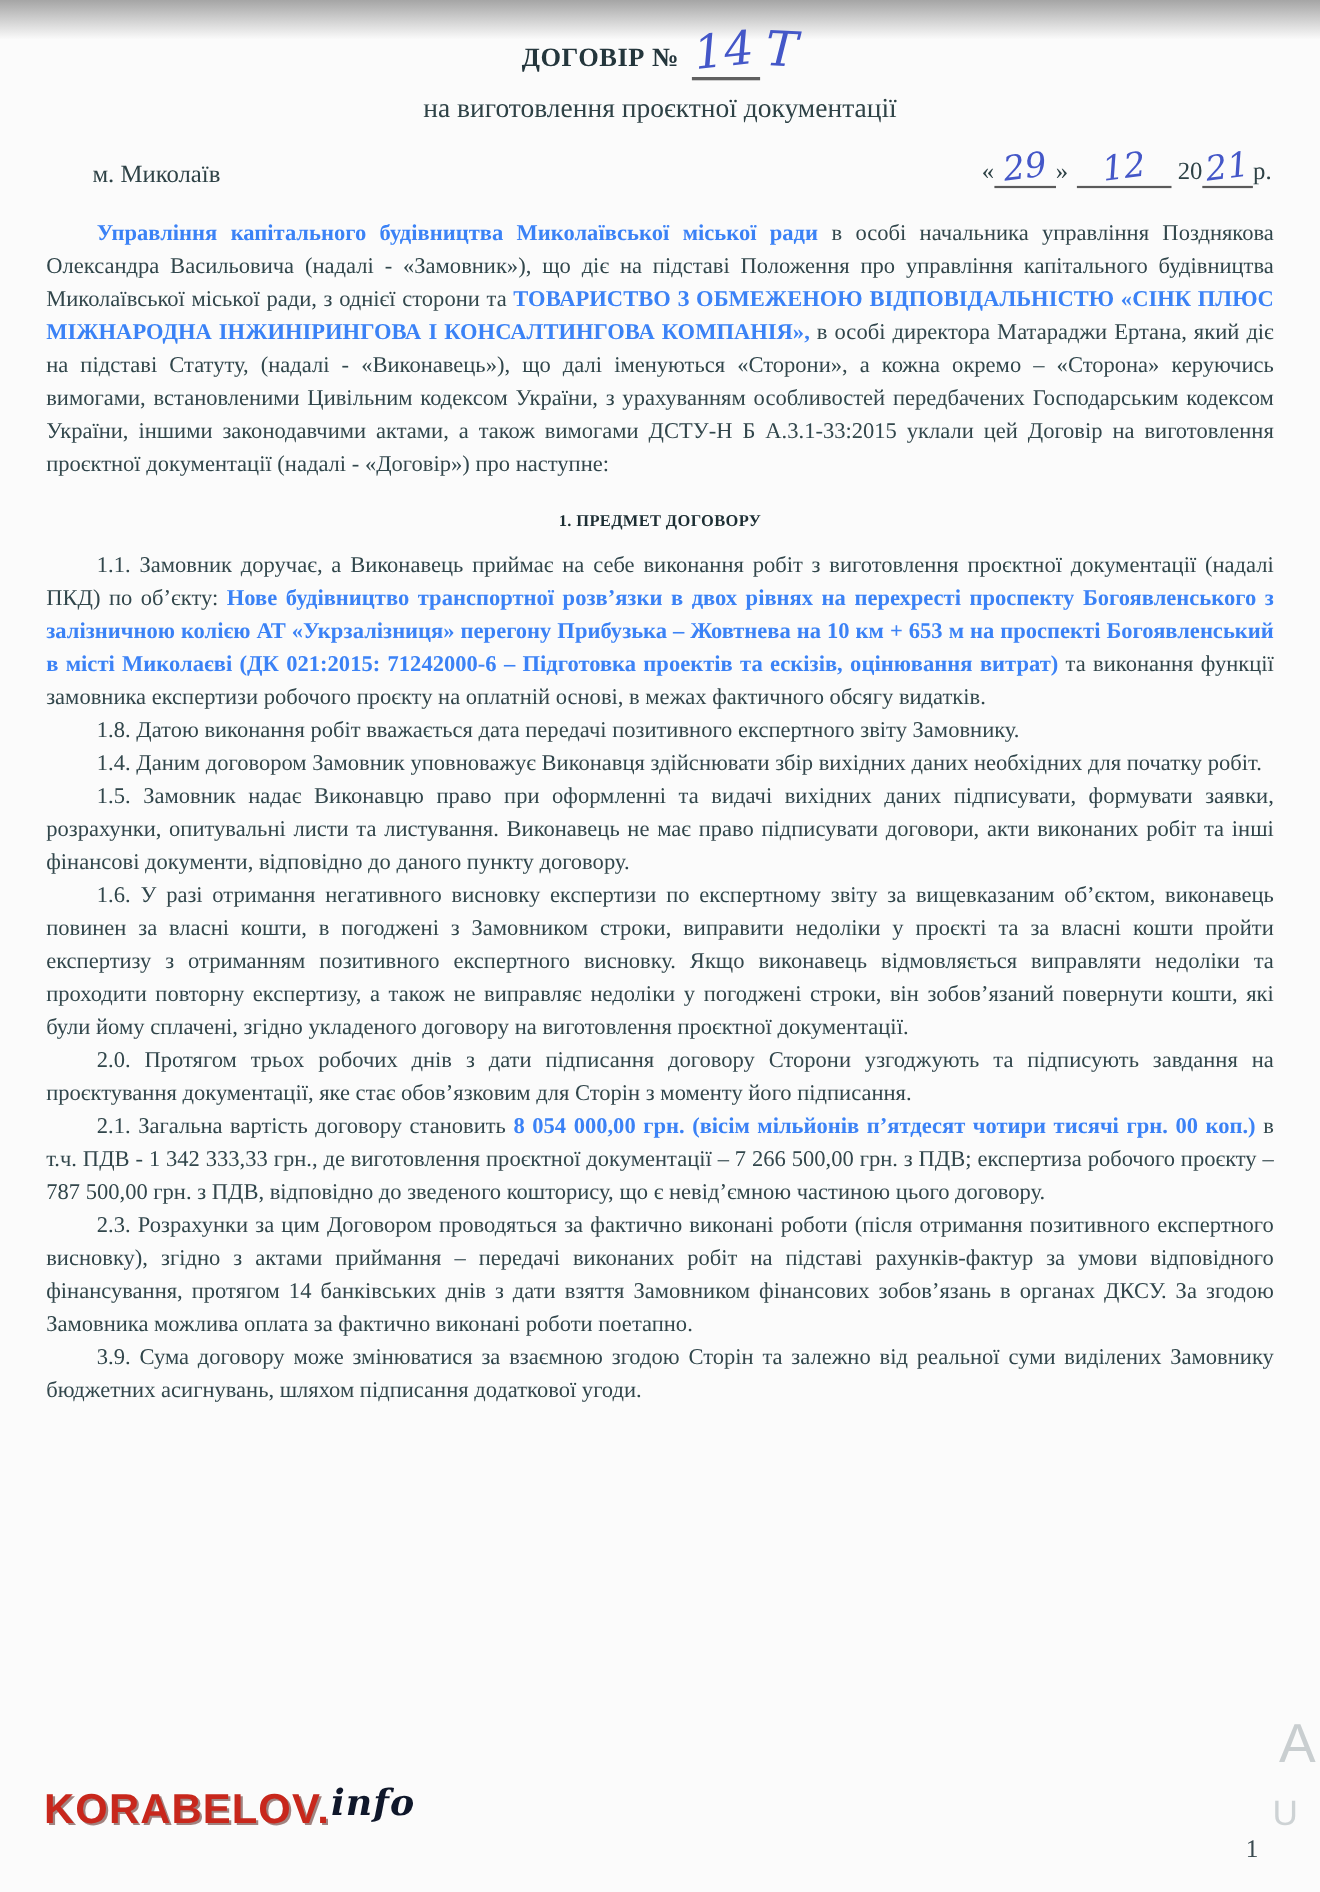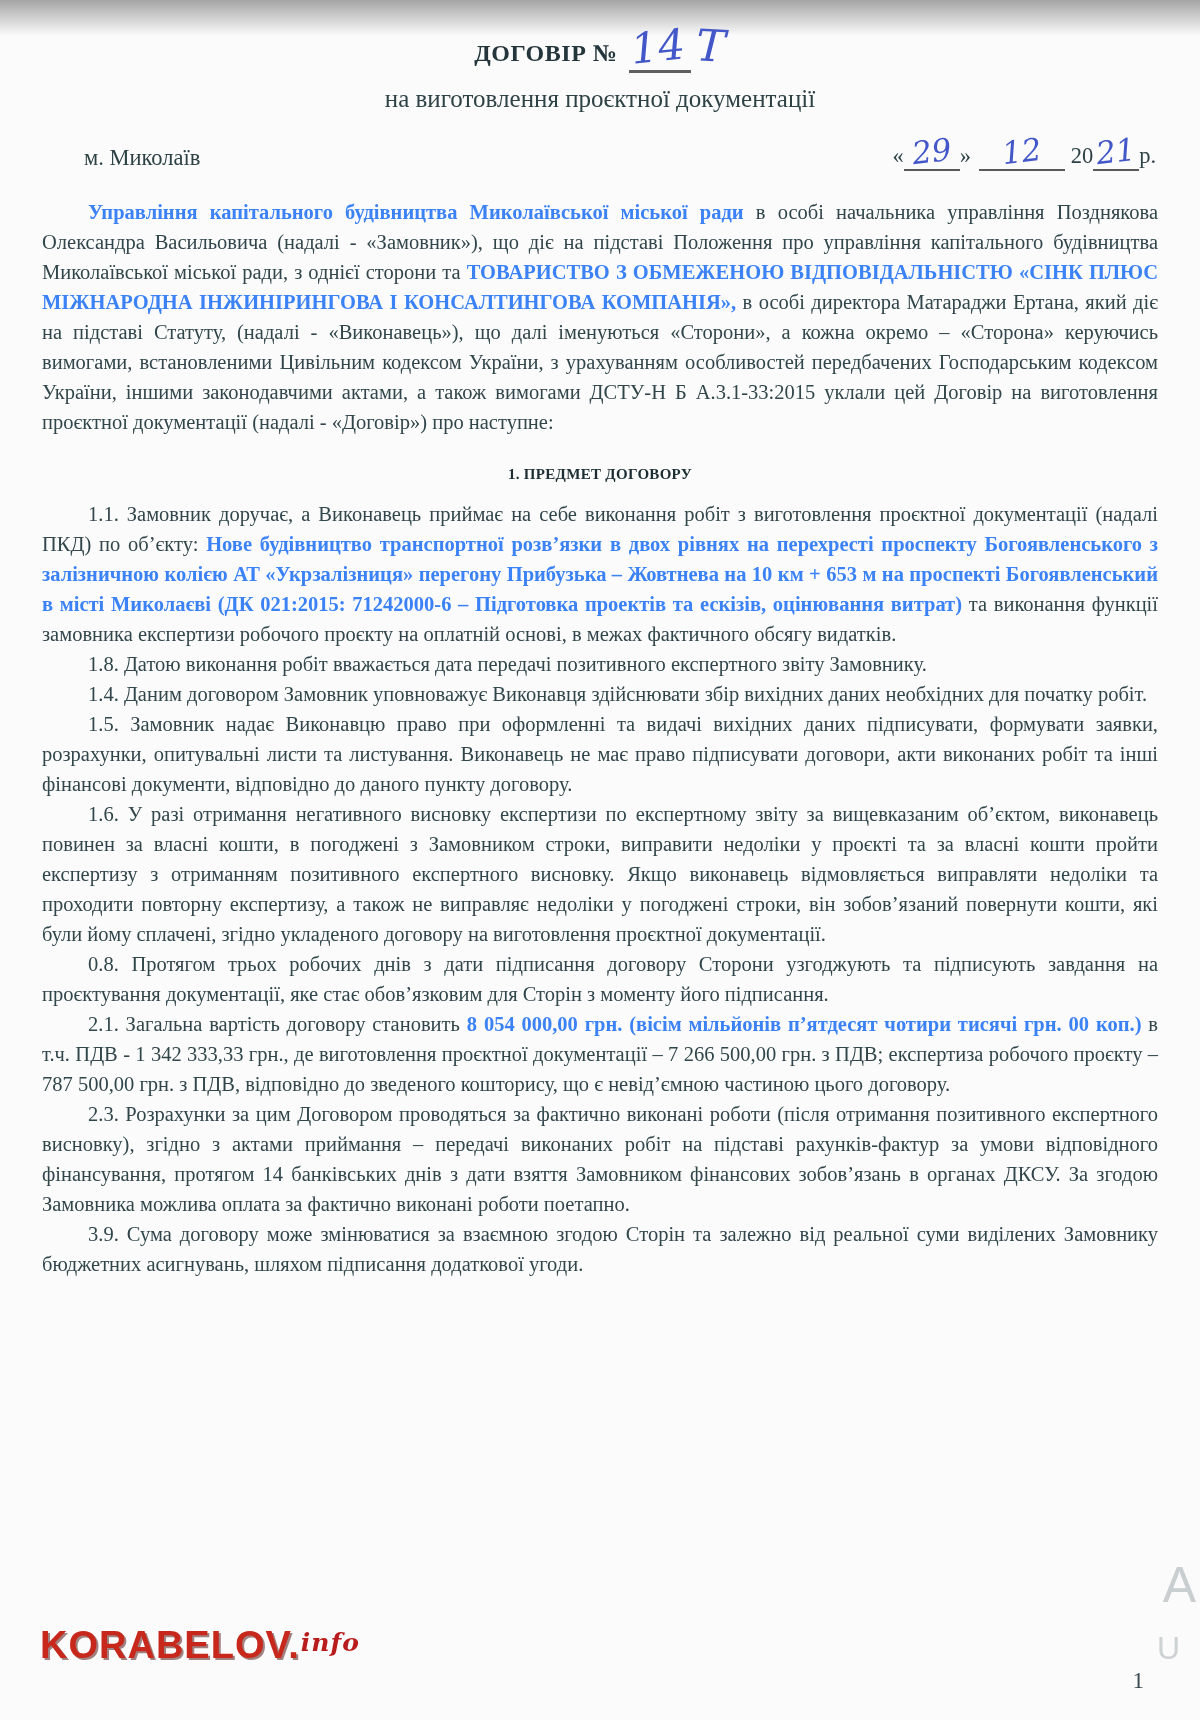--- a/index.html
+++ b/index.html
@@ -25,22 +25,22 @@
 
   
   .body{margin:26px 42px 0 42px;text-align:justify;font-size:20.5px;line-height:30px;color:#31464b;}
   .para{margin:0;text-indent:46px;}
   .b{font-weight:bold;color:#3b82f6;}
   .heading{text-align:center;font-weight:bold;font-size:15px;color:#1c2e33;margin:22px 0 10px;text-indent:0;letter-spacing:.3px;}
 
   
   .logo{position:absolute;left:40px;top:1624px;font-family:"Liberation Sans",sans-serif;font-weight:bold;
         font-size:38px;color:#c8271c;letter-spacing:1px;text-shadow:2px 2px 0 rgba(70,12,6,.5);}
-  .logo-info{font-family:"DejaVu Serif",serif;font-style:italic;font-weight:bold;font-size:25px;
-        color:#b91c1c;text-shadow:none;position:relative;top:-7px;margin-left:1px;}
+  .logo-info{font-family:"DejaVu Serif",serif;font-style:italic;font-weight:bold;font-size:33px;
+        color:#0f172a;text-shadow:none;position:relative;top:-7px;margin-left:1px;}
   .page-num{position:absolute;right:56px;top:1668px;font-size:23px;color:#3a4a50;}
   .artifact-a{position:absolute;right:4px;top:1556px;font-size:50px;color:#c9ced0;font-family:"Liberation Sans",sans-serif;}
   .artifact-u{position:absolute;right:20px;top:1630px;font-size:32px;color:#cdd2d4;font-family:"Liberation Sans",sans-serif;}
 </style>
 </head>
 <body>
 
 <div class="page">
   <div class="top-shade"></div>
 
@@ -59,21 +59,21 @@
   </div>
 
   <div class="body">
       <p class="para"><span class="b">Управління капітального будівництва Миколаївської міської ради</span><span> в особі начальника управління Позднякова Олександра Васильовича (надалі - «Замовник»), що діє на підставі Положення про управління капітального будівництва Миколаївської міської ради, з однієї сторони та </span><span class="b">ТОВАРИСТВО З ОБМЕЖЕНОЮ ВІДПОВІДАЛЬНІСТЮ «СІНК ПЛЮС МІЖНАРОДНА ІНЖИНІРИНГОВА І КОНСАЛТИНГОВА КОМПАНІЯ»,</span><span> в особі директора Матараджи Ертана, який діє на підставі Статуту, (надалі - «Виконавець»), що далі іменуються «Сторони», а кожна окремо – «Сторона» керуючись вимогами, встановленими Цивільним кодексом України, з урахуванням особливостей передбачених Господарським кодексом України, іншими законодавчими актами, а також вимогами ДСТУ-Н Б А.3.1-33:2015 уклали цей Договір на виготовлення проєктної документації (надалі - «Договір») про наступне:</span></p>
       <div class="heading">1. ПРЕДМЕТ ДОГОВОРУ</div>
       <p class="para"><span>1.1. Замовник доручає, а Виконавець приймає на себе виконання робіт з виготовлення проєктної документації (надалі ПКД) по об’єкту: </span><span class="b">Нове будівництво транспортної розв’язки в двох рівнях на перехресті проспекту Богоявленського з залізничною колією АТ «Укрзалізниця» перегону Прибузька – Жовтнева на 10 км + 653 м на проспекті Богоявленський в місті Миколаєві (ДК 021:2015: 71242000-6 – Підготовка проектів та ескізів, оцінювання витрат)</span><span> та виконання функції замовника експертизи робочого проєкту на оплатній основі, в межах фактичного обсягу видатків.</span></p>
       <p class="para"><span>1.8. Датою виконання робіт вважається дата передачі позитивного експертного звіту Замовнику.</span></p>
       <p class="para"><span>1.4. Даним договором Замовник уповноважує Виконавця здійснювати збір вихідних даних необхідних для початку робіт.</span></p>
       <p class="para"><span>1.5. Замовник надає Виконавцю право при оформленні та видачі вихідних даних підписувати, формувати заявки, розрахунки, опитувальні листи та листування. Виконавець не має право підписувати договори, акти виконаних робіт та інші фінансові документи, відповідно до даного пункту договору.</span></p>
       <p class="para"><span>1.6. У разі отримання негативного висновку експертизи по експертному звіту за вищевказаним об’єктом, виконавець повинен за власні кошти, в погоджені з Замовником строки, виправити недоліки у проєкті та за власні кошти пройти експертизу з отриманням позитивного експертного висновку. Якщо виконавець відмовляється виправляти недоліки та проходити повторну експертизу, а також не виправляє недоліки у погоджені строки, він зобов’язаний повернути кошти, які були йому сплачені, згідно укладеного договору на виготовлення проєктної документації.</span></p>
-      <p class="para"><span>0.8. Протягом трьох робочих днів з дати підписання договору Сторони узгоджують та підписують завдання на проєктування документації, яке стає обов’язковим для Сторін з моменту його підписання.</span></p>
+      <p class="para"><span>2.0. Протягом трьох робочих днів з дати підписання договору Сторони узгоджують та підписують завдання на проєктування документації, яке стає обов’язковим для Сторін з моменту його підписання.</span></p>
       <p class="para"><span>2.1. Загальна вартість договору становить </span><span class="b">8 054 000,00 грн. (вісім мільйонів п’ятдесят чотири тисячі грн. 00 коп.)</span><span> в т.ч. ПДВ - 1 342 333,33 грн., де виготовлення проєктної документації – 7 266 500,00 грн. з ПДВ; експертиза робочого проєкту – 787 500,00 грн. з ПДВ, відповідно до зведеного кошторису, що є невід’ємною частиною цього договору.</span></p>
       <p class="para"><span>2.3. Розрахунки за цим Договором проводяться за фактично виконані роботи (після отримання позитивного експертного висновку), згідно з актами приймання – передачі виконаних робіт на підставі рахунків-фактур за умови відповідного фінансування, протягом 14 банківських днів з дати взяття Замовником фінансових зобов’язань в органах ДКСУ. За згодою Замовника можлива оплата за фактично виконані роботи поетапно.</span></p>
       <p class="para"><span>3.9. Сума договору може змінюватися за взаємною згодою Сторін та залежно від реальної суми виділених Замовнику бюджетних асигнувань, шляхом підписання додаткової угоди.</span></p>
     </div>
 
   <div class="logo"><span>KORABELOV.</span><span class="logo-info">info</span></div>
 
   <div class="page-num">1</div>
   <div class="artifact-a">А</div>
   <div class="artifact-u">U</div>

